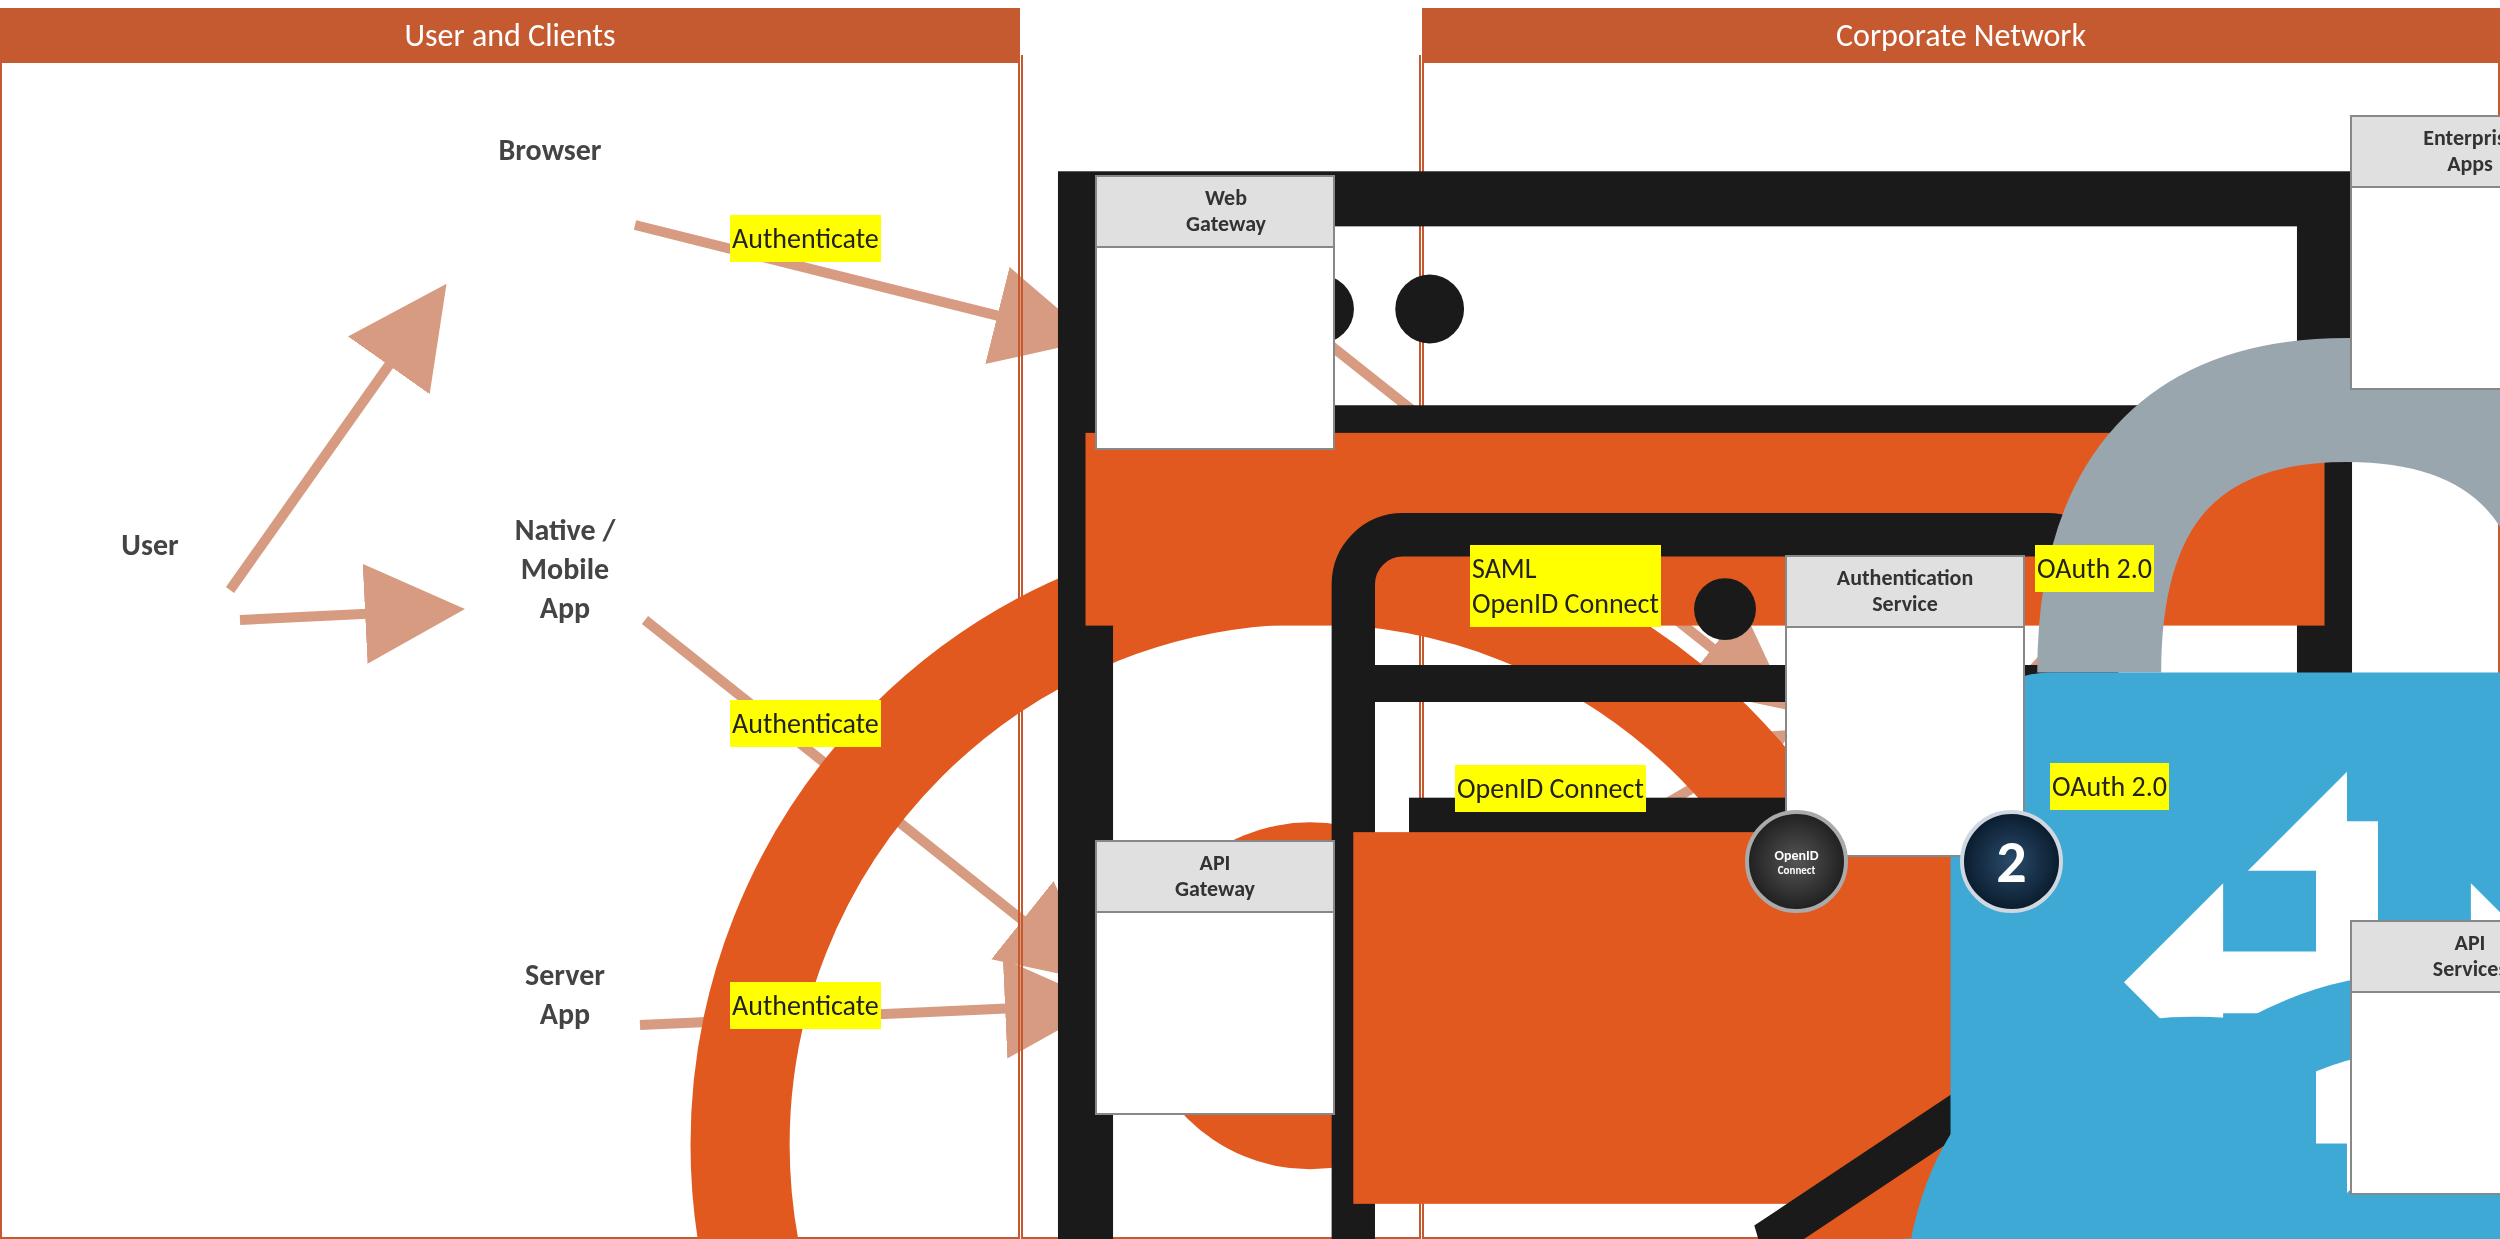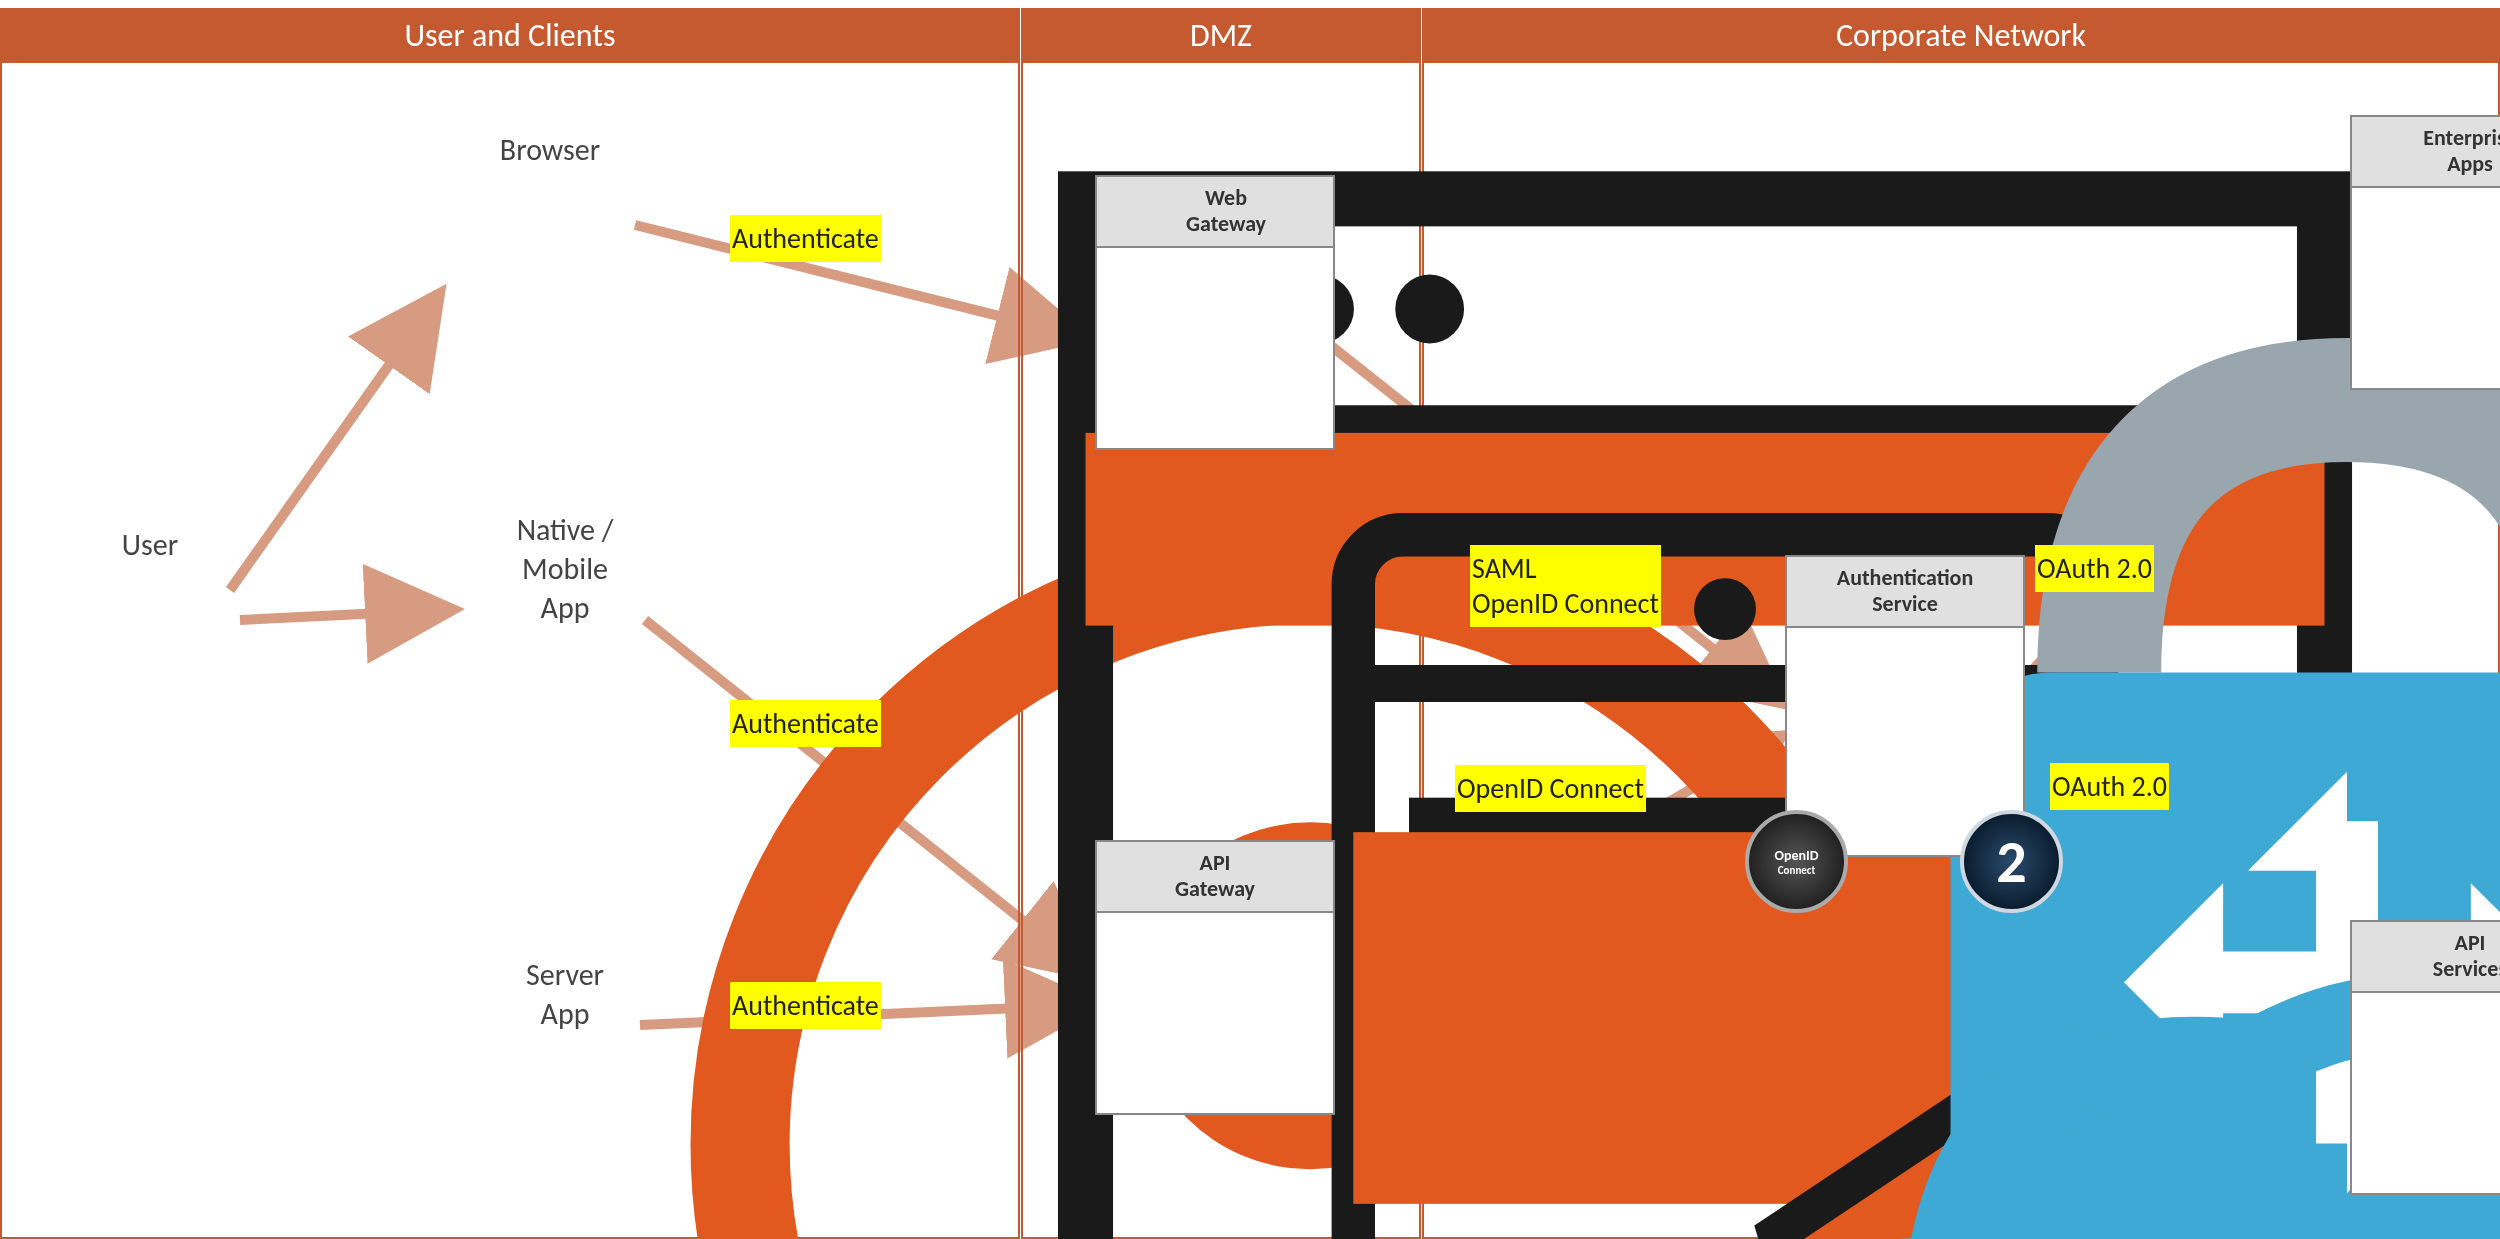--- a/index.html
+++ b/index.html
@@ -1,20 +1,20 @@
 <!DOCTYPE html>
 <html><head>
 <meta charset="utf-8">
 <style>
   html,body{margin:0;padding:0;background:#fff;font-family:"Calibri","Segoe UI",Arial,sans-serif;color:#333;}
   .canvas{position:relative;width:2500px;height:1239px;}
   svg{position:absolute;top:0;left:0;width:2500px;height:1239px;pointer-events:none;}
   .zone-header{position:absolute;top:8px;height:55px;background:#c55a30;color:#fff;font-size:32px;display:flex;align-items:center;justify-content:center;}
   .zone-border{position:absolute;top:55px;bottom:0;border:2px solid #c55a30;border-top:none;box-sizing:border-box;}
-  .node{position:absolute;text-align:center;}
+  .node{position:absolute;text-align:center;font-weight:bold;}
   .node-label{font-size:30px;color:#444;line-height:1.3;}
   .card{position:absolute;border:2px solid #888;background:#fff;box-sizing:border-box;}
   .card-title{background:#e0e0e0;border-bottom:2px solid #888;font-size:22px;font-weight:600;color:#333;padding:8px 6px;text-align:center;line-height:1.2;}
   .card-body{display:flex;align-items:center;justify-content:center;height:calc(100% - 60px);}
   .flow-label{position:absolute;background:#ffff00;color:#222;font-size:28px;padding:6px 2px;line-height:1.25;white-space:nowrap;}
   .flow-label.multi{white-space:normal;}
   .badge{position:absolute;width:95px;height:95px;border-radius:50%;display:flex;align-items:center;justify-content:center;color:#fff;font-weight:bold;}
   .badge-openid{background:radial-gradient(circle at 50% 50%, #555 0%, #222 70%);border:4px solid #aaa;flex-direction:column;font-size:14px;}
   .badge-oauth{background:radial-gradient(circle at 50% 50%, #2a4b6b 0%, #0b1e30 70%);border:4px solid #cfd8e0;font-size:60px;}
 </style>
@@ -45,21 +45,20 @@
 
       <path d="M 1330 1000 L 1775 740"></path>
 
       <path d="M 2005 700 L 2340 335"></path>
 
       <path d="M 2005 740 L 2335 1090"></path>
     </g>
   </svg>
 
   <div class="zone-header" style="left:0;width:1020px;">User and Clients</div>
-  <div class="zone-header" style="left:1021px;width:400px;">DMZ</div>
   <div class="zone-header" style="left:1422px;width:1078px;">Corporate Network</div>
 
   <div class="zone-border" style="left:0;width:1020px;"></div>
   <div class="zone-border" style="left:1021px;width:400px;"></div>
   <div class="zone-border" style="left:1422px;width:1078px;"></div>
 
   <div class="node" style="left:60px;top:525px;width:180px;">
     <svg width="170" height="170" viewBox="0 0 100 100">
       <circle cx="50" cy="50" r="46" fill="none" stroke="#e2591f" stroke-width="8"></circle>
       <circle cx="50" cy="38" r="14" fill="#e2591f"></circle>

